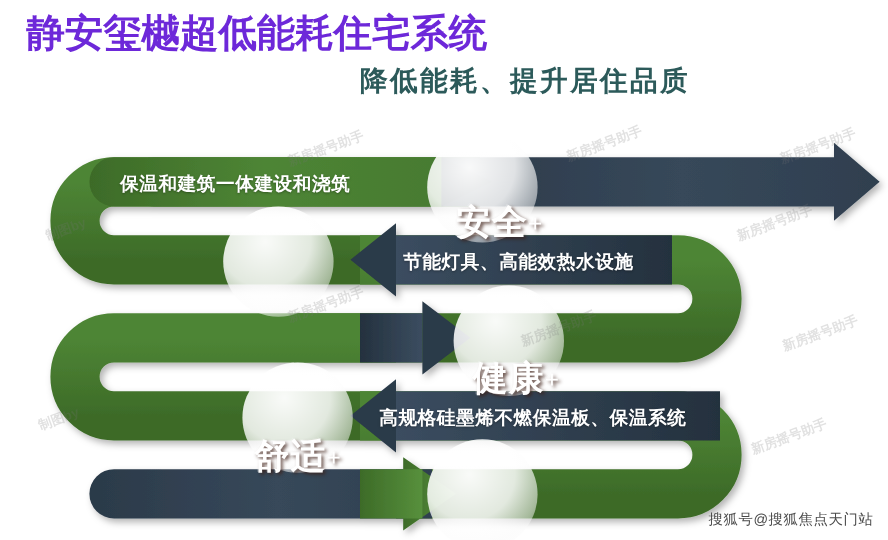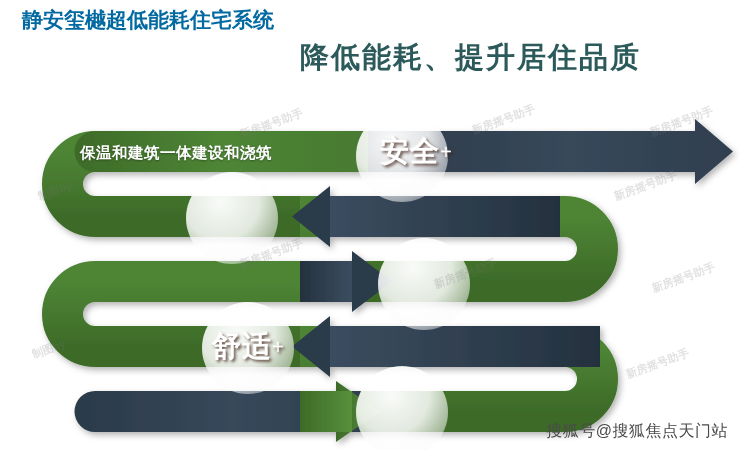--- a/index.html
+++ b/index.html
@@ -6,27 +6,27 @@
   body{
     width:740px;height:450px;overflow:hidden;position:relative;
     background:#ffffff;
     font-family:"Liberation Serif","DejaVu Serif",serif;
   }
   #stage{position:absolute;left:0;top:0;width:740px;height:450px;overflow:hidden;background:#fff;}
 
   
   .title-main{
     position:absolute;left:22px;top:6px;
-    font-size:21px;font-weight:bold;color:#0369a1;
+    font-size:32px;font-weight:bold;color:#6d28d9;
     letter-spacing:0px;white-space:nowrap;
     text-shadow:1px 1px 0 rgba(255,255,255,.85);
   }
   .title-sub{
-    position:absolute;left:300px;top:38px;
-    font-size:29px;font-weight:bold;color:#2c5a5a;
+    position:absolute;left:300px;top:52px;
+    font-size:23px;font-weight:bold;color:#2c5a5a;
     letter-spacing:2px;white-space:nowrap;
     text-shadow:1px 1px 0 rgba(255,255,255,.85);
   }
 
   
   #serp{position:absolute;left:0;top:0;width:740px;height:450px;}
 
   
   .wm-circle{
     position:absolute;border-radius:50%;
@@ -52,27 +52,28 @@
     white-space:nowrap;letter-spacing:.5px;
     text-shadow:0 1px 2px rgba(0,0,0,.35);
   }
 
   
   .kw{
     position:absolute;color:#ffffff;font-size:29px;font-weight:bold;
     white-space:nowrap;letter-spacing:1px;
     text-shadow:2px 2px 3px rgba(60,30,20,.75),
                 -1px -1px 0 rgba(255,255,255,.25);
+    margin-top:34px;
   }
   .kw .plus{font-size:21px;vertical-align:2px;}
 
   
   .footer{
     position:absolute;right:12px;bottom:8px;
-    font-size:16px;color:#4a4a4a;white-space:nowrap;
+    font-size:12px;color:#4a4a4a;white-space:nowrap;
     font-family:"Liberation Sans",sans-serif;
     letter-spacing:.5px;
   }
 </style>
 </head>
 <body>
 
 <div id="stage">
 
   <svg id="serp" viewBox="0 0 740 450" preserveAspectRatio="none">
@@ -165,24 +166,29 @@
   <div class="wm-txt" style="left:238px;top:258px;">新房摇号助手</div>
   <div class="wm-txt" style="left:612px;top:190px;">新房摇号助手</div>
   <div class="wm-txt" style="left:650px;top:282px;">新房摇号助手</div>
   <div class="wm-txt" style="left:30px;top:348px;">制图by</div>
   <div class="wm-txt" style="left:432px;top:278px;">新房摇号助手</div>
   <div class="wm-txt" style="left:624px;top:368px;">新房摇号助手</div>
 
   <div class="title-main">静安玺樾超低能耗住宅系统</div>
   <div class="title-sub">降低能耗、提升居住品质</div>
 
-  <div class="desc" style="left:80px;top:143px;">保温和建筑一体建设和浇筑</div>
+  <div class="desc" style="left:100px;top:143px;">保温和建筑一体建设和浇筑</div>
+  <div class="desc" style="left:336px;top:208px;">节能灯具、高能效热水设施</div>
+  <div class="desc" style="left:316px;top:338px;">高规格硅墨烯不燃保温板、保温系统</div>
 
   <div class="kw" style="left:380px;top:132px;">
     <span>安全</span><span class="plus">+</span>
+  </div>
+  <div class="kw" style="left:394px;top:262px;">
+    <span>健康</span><span class="plus">+</span>
   </div>
   <div class="kw" style="left:212px;top:327px;">
     <span>舒适</span><span class="plus">+</span>
   </div>
 
   <div class="footer">
     <span>搜狐号</span><span>@</span><span>搜狐焦点天门站</span>
   </div>
 
 </div>

